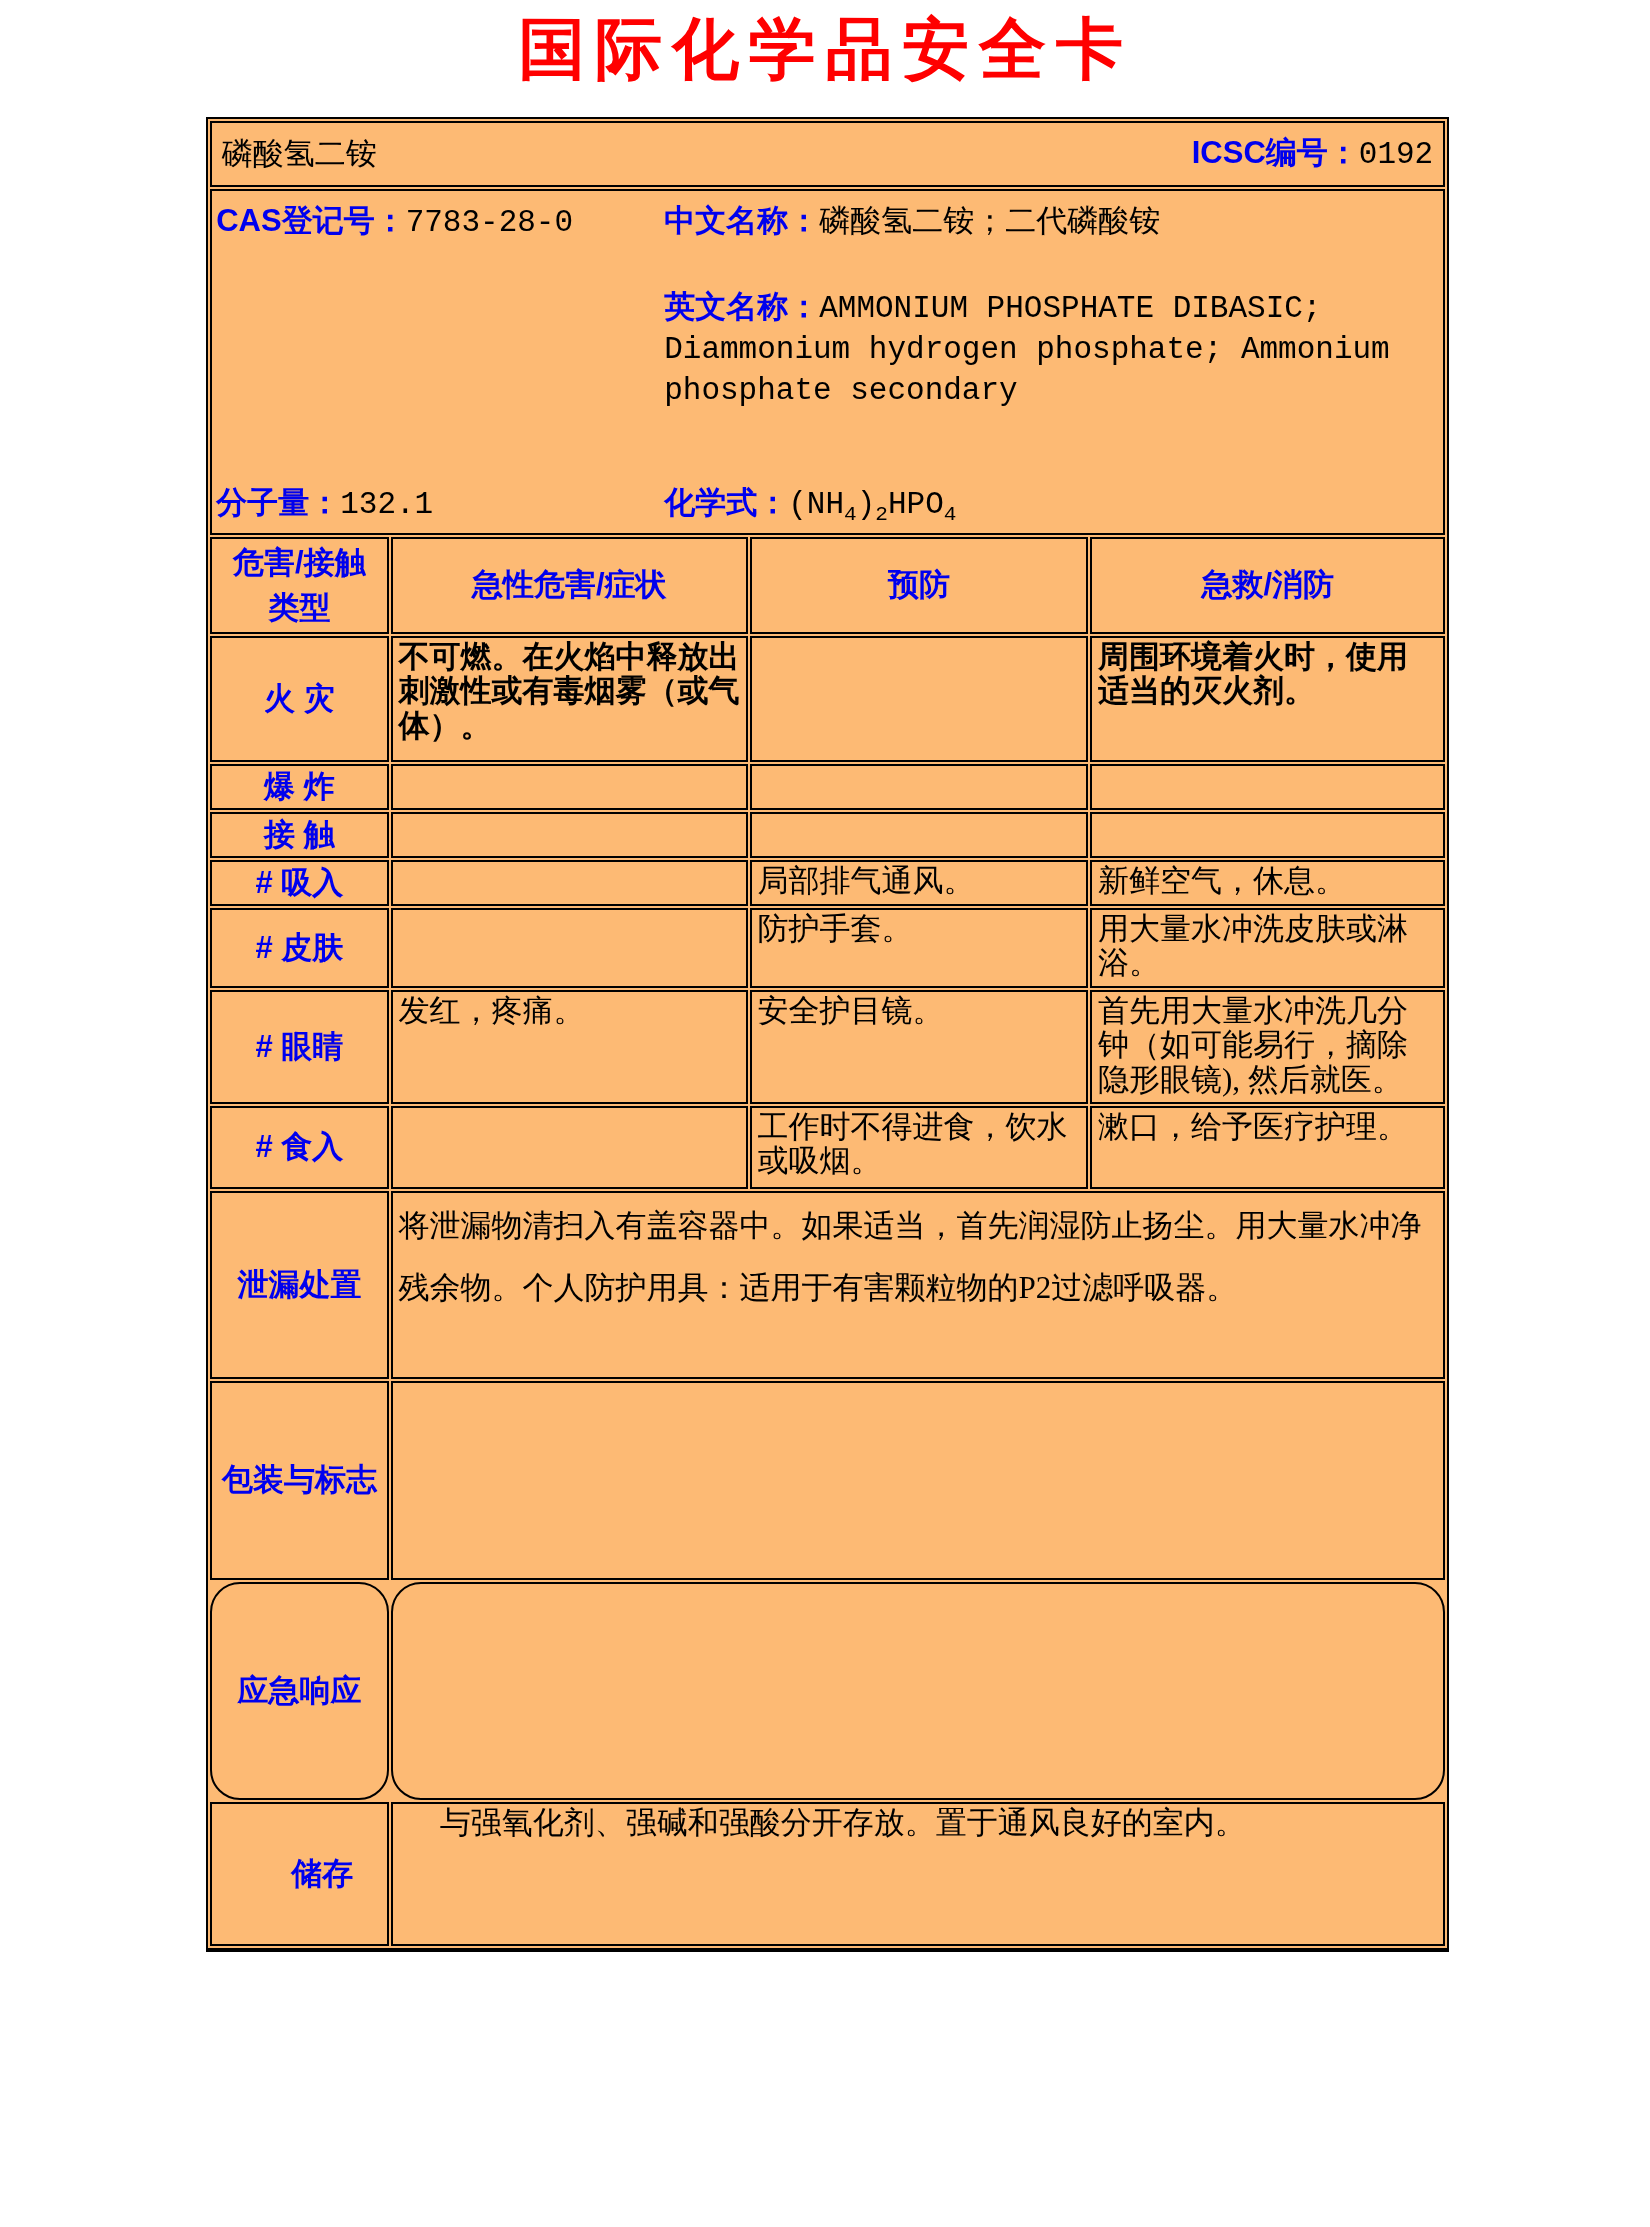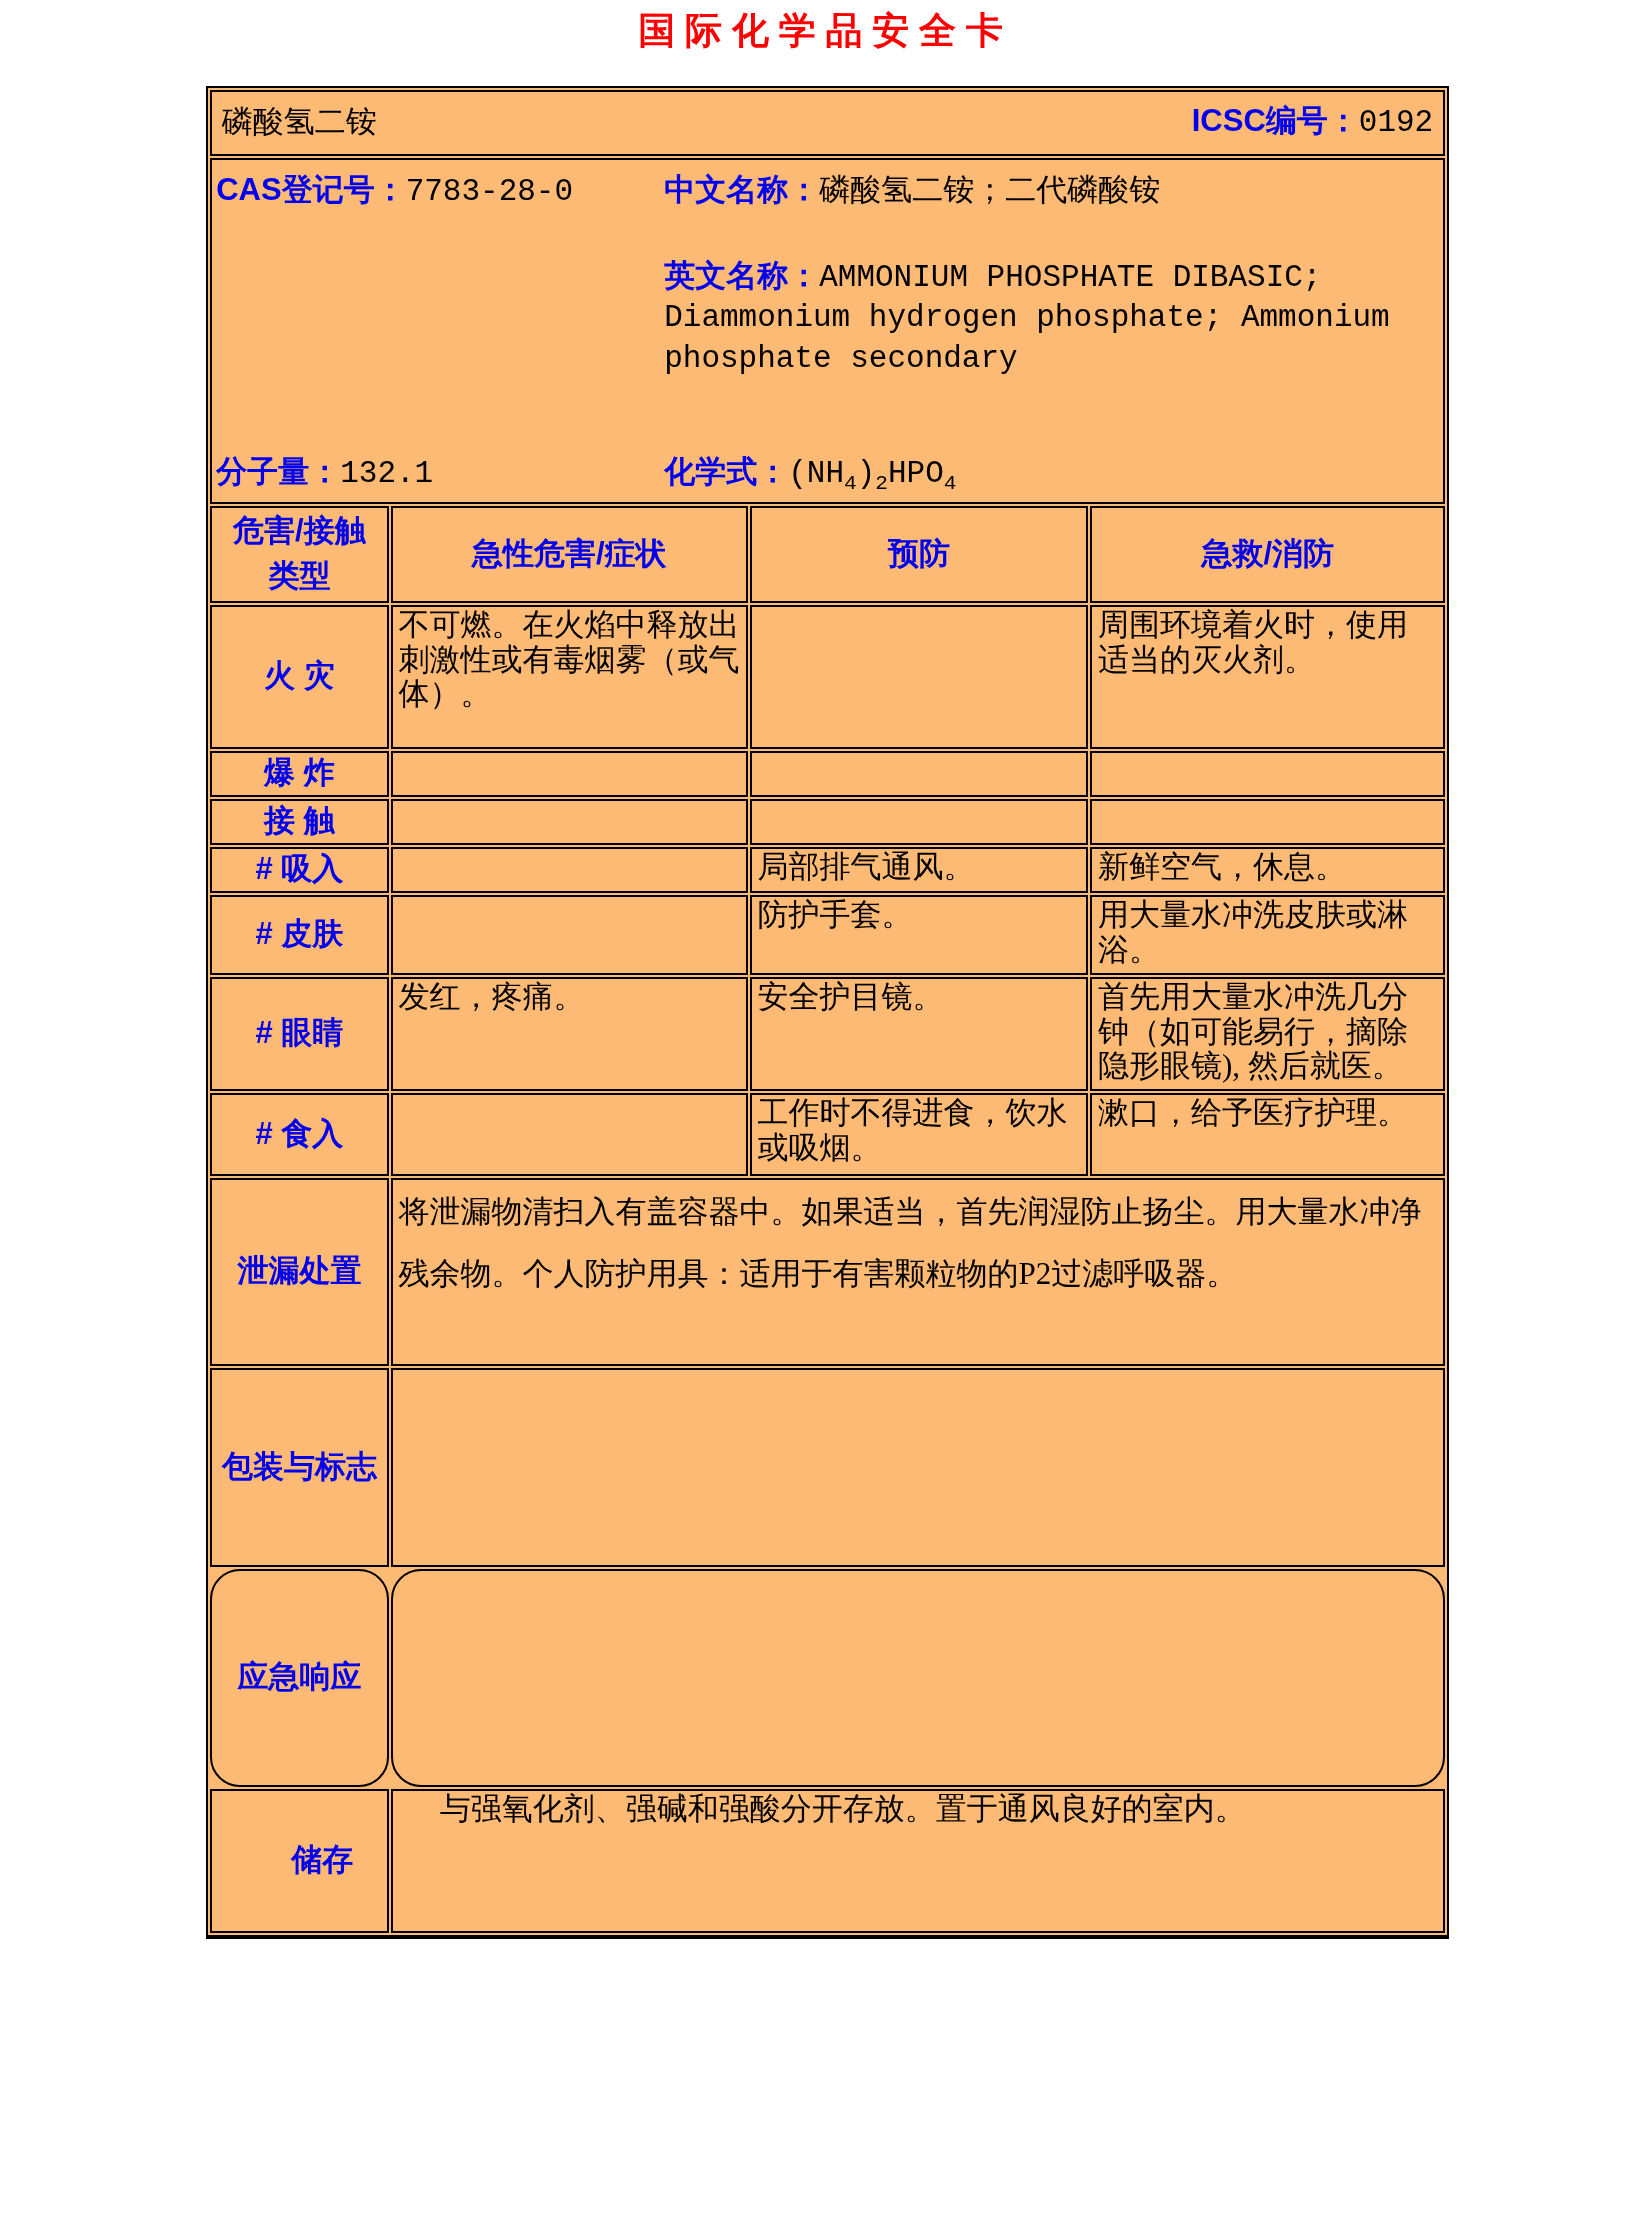--- a/index.html
+++ b/index.html
@@ -14,23 +14,23 @@
     min-height:2227px;
     color:var(--ink);
     font-family:"Liberation Serif","DejaVu Serif",serif;
     font-size:31px;
     line-height:1.12;
   }
   
   .page-title{
     margin-top:14px;
     text-align:center;
-    font-family:Liberation Mono, monospace;
-    font-weight:bold;
-    font-size:37px;
+    font-family:Liberation Sans, sans-serif;
+    font-weight:bold;
+    font-size:67px;
     line-height:1.05;
     letter-spacing:9.8px;
     color:var(--red);
     white-space:nowrap;
   }
   
   .tblwrap{
     margin:33px 0 0 206px;
     width:1243px;
   }
@@ -91,21 +91,21 @@
     padding:1.4px 1.4px;
     color:var(--blue);
     font-weight:bold;
     font-family:"Liberation Sans","DejaVu Sans",sans-serif;
     white-space:nowrap;
     overflow:hidden;
   }
   td.cell{vertical-align:top;}
   td.cell.loose{line-height:2.0;}
   
-  tr.h-fire  td{height:144px;}
+  tr.h-fire  td{height:126px;font-weight:bold;}
   tr.h-exp   td{height:46px;}
   tr.h-con   td{height:46px;}
   tr.h-inh   td{height:46px;}
   tr.h-skin  td{height:80px;}
   tr.h-eye   td{height:114px;}
   tr.h-ing   td{height:83px;}
   tr.s-spill td{height:188px;}
   tr.s-pack  td{height:199px;}
   tr.s-emer  td{height:218px;border-radius:30px;}
   tr.s-stor  td{height:144px;padding-left:47px;}

